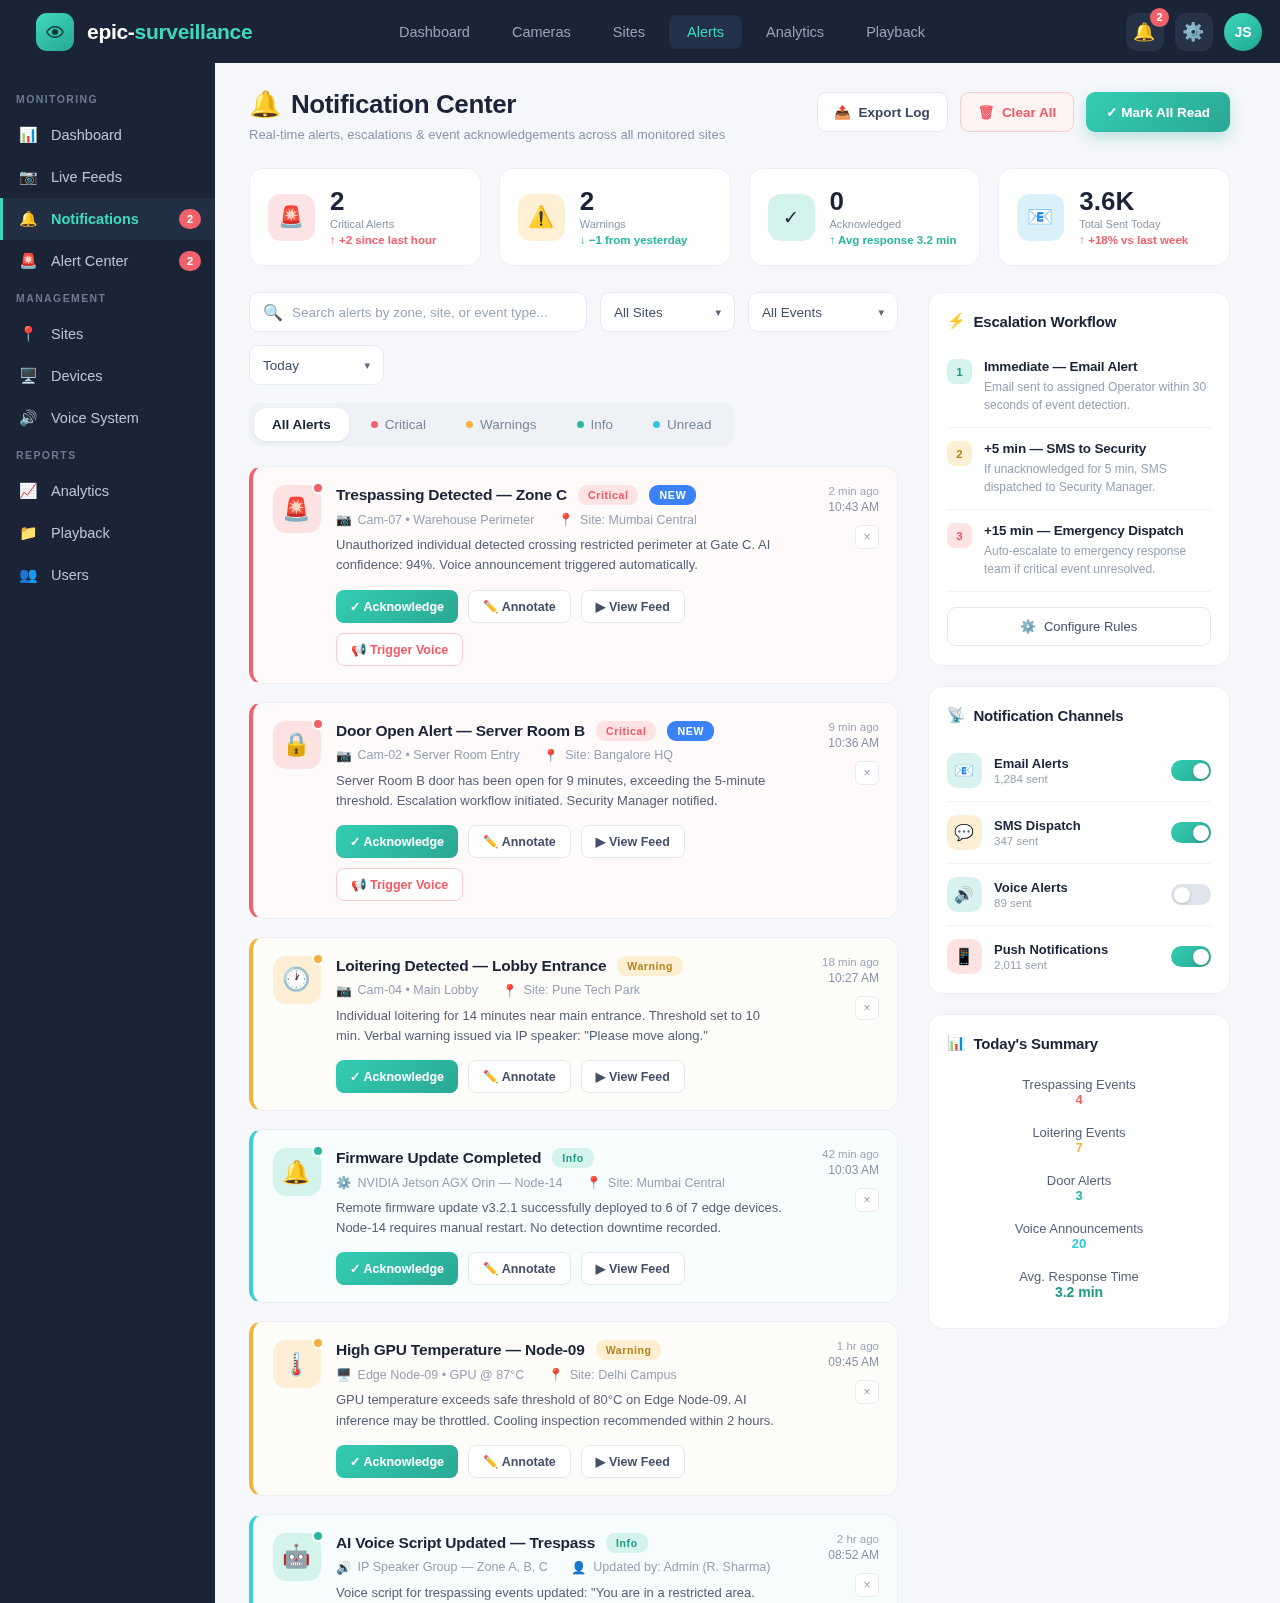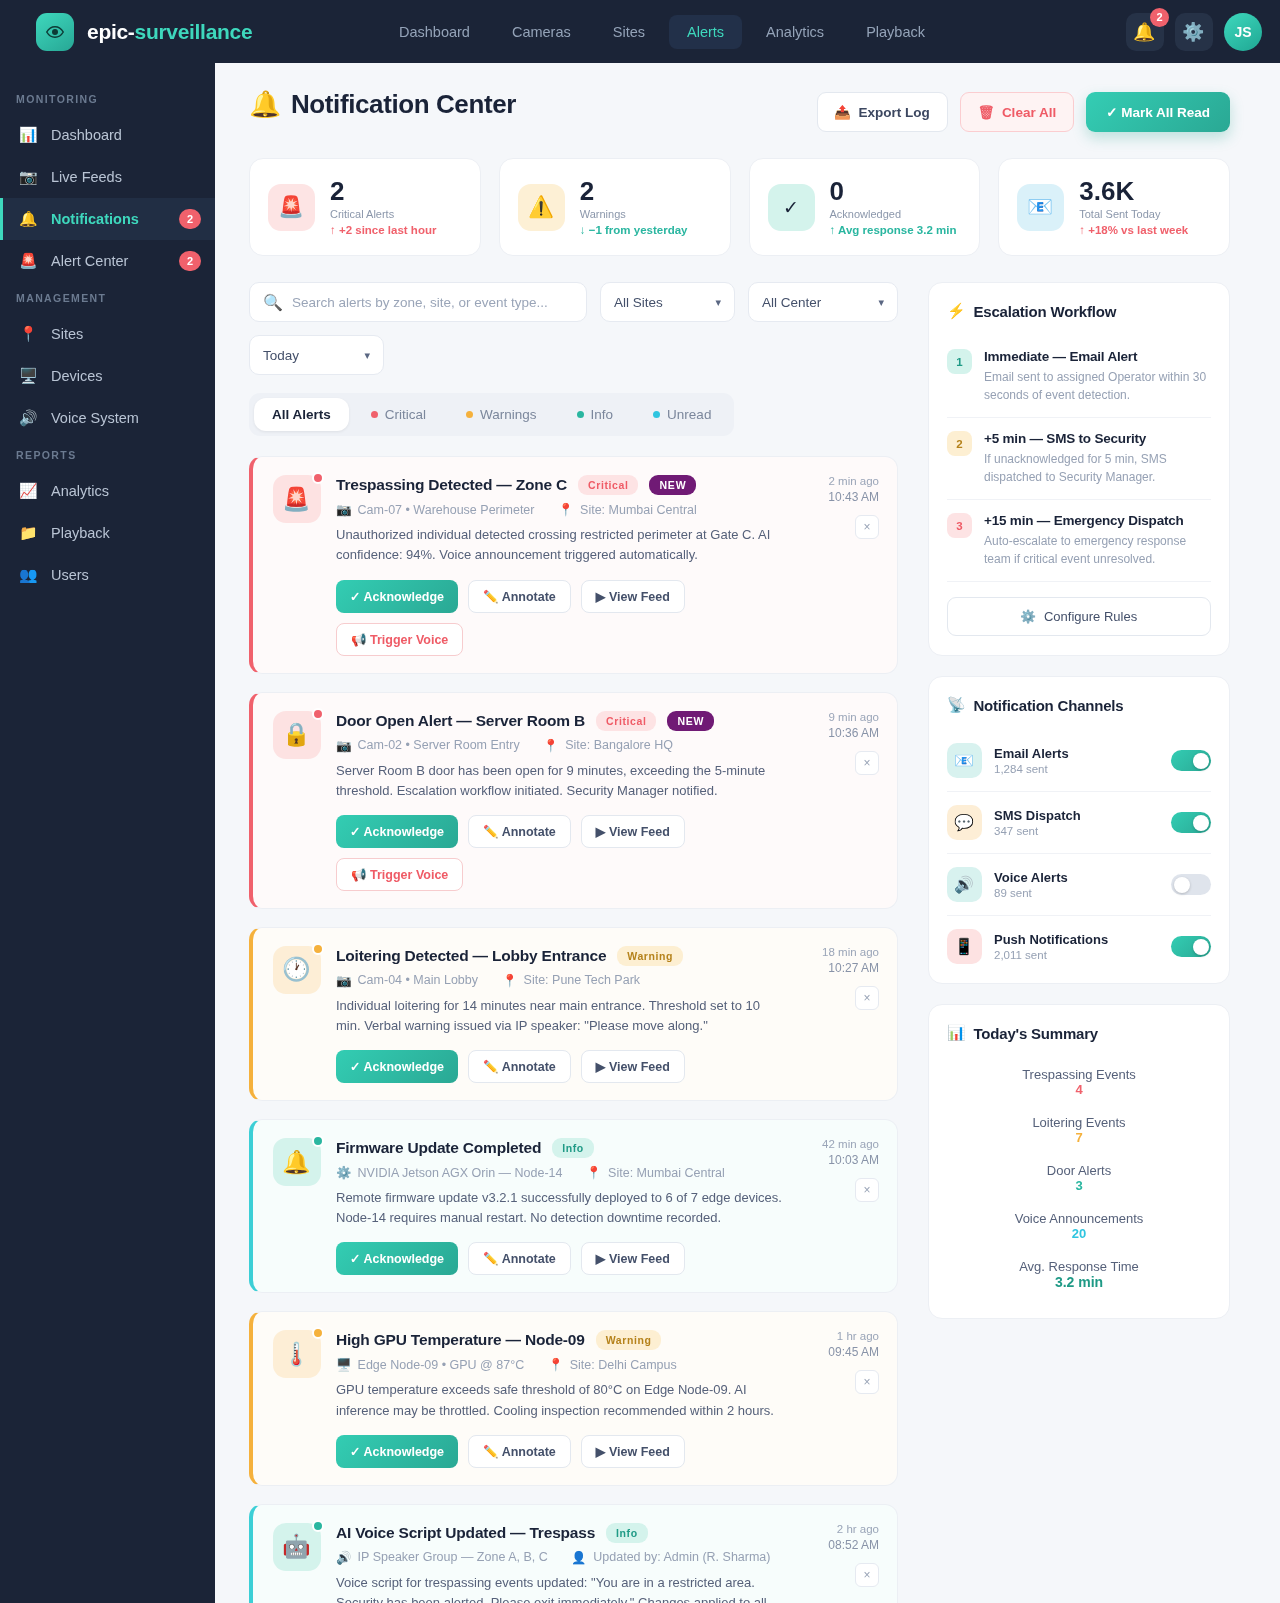--- a/index.html
+++ b/index.html
@@ -168,21 +168,21 @@
     position: absolute; top: -3px; right: -3px; width: 12px; height: 12px;
     border-radius: 50%; border: 2px solid #fff;
   }
   .alert-body { flex: 1; min-width: 0; }
   .alert-titlerow { display: flex; align-items: center; gap: 11px; flex-wrap: wrap; }
   .alert-title { font-size: 15.5px; font-weight: bold; color: #1a2338; letter-spacing: -.2px; }
   .chip {
     font-size: 10.5px; font-weight: bold; border-radius: 9px; padding: 4px 10px;
     letter-spacing: .6px;
   }
-  .chip-new { background: #701a75; color: #fff; letter-spacing: .8px; }
+  .chip-new { background: #3b82f6; color: #fff; letter-spacing: .8px; }
   .alert-meta {
     font-size: 12.5px; color: #96a1b4; margin-top: 7px;
     display: flex; align-items: center; gap: 6px; flex-wrap: wrap;
   }
   .alert-meta .sep { margin: 0 6px; }
   .alert-desc { font-size: 13px; color: #56617a; line-height: 1.55; margin-top: 8px; max-width: 470px; }
   .alert-actions { display: flex; gap: 10px; margin-top: 14px; flex-wrap: wrap; }
   .act {
     font-size: 12.5px; border-radius: 8px; padding: 8px 14px; cursor: pointer;
     display: inline-flex; align-items: center; gap: 6px; font-weight: bold;
@@ -347,20 +347,21 @@
   </aside>
 
   <main class="main">
 
     <div class="page-head">
       <div class="page-head-left">
         <h1 class="page-title">
           <span>🔔</span>
           <span>Notification Center</span>
         </h1>
+        <div class="page-sub">Real-time alerts, escalations &amp; event acknowledgements across all monitored sites</div>
       </div>
       <div class="head-actions">
         <button class="btn btn-white">
           <span>📤</span>
           <span>Export Log</span>
         </button>
         <button class="btn btn-danger">
           <span>🗑</span>
           <span>Clear All</span>
         </button>
@@ -410,21 +411,21 @@
         <div class="filters">
           <div class="search-wrap">
             <span>🔍</span>
             <input type="text" placeholder="Search alerts by zone, site, or event type..." style="">
           </div>
           <div class="sel">
             <span class="sel-val">All Sites</span>
             <span class="chev">▾</span>
           </div>
           <div class="sel wide">
-            <span class="sel-val">All Center</span>
+            <span class="sel-val">All Events</span>
             <span class="chev">▾</span>
           </div>
           <div class="sel">
             <span class="sel-val">Today</span>
             <span class="chev">▾</span>
           </div>
         </div>
 
         <div class="tabs">
           <div class="tab active">

